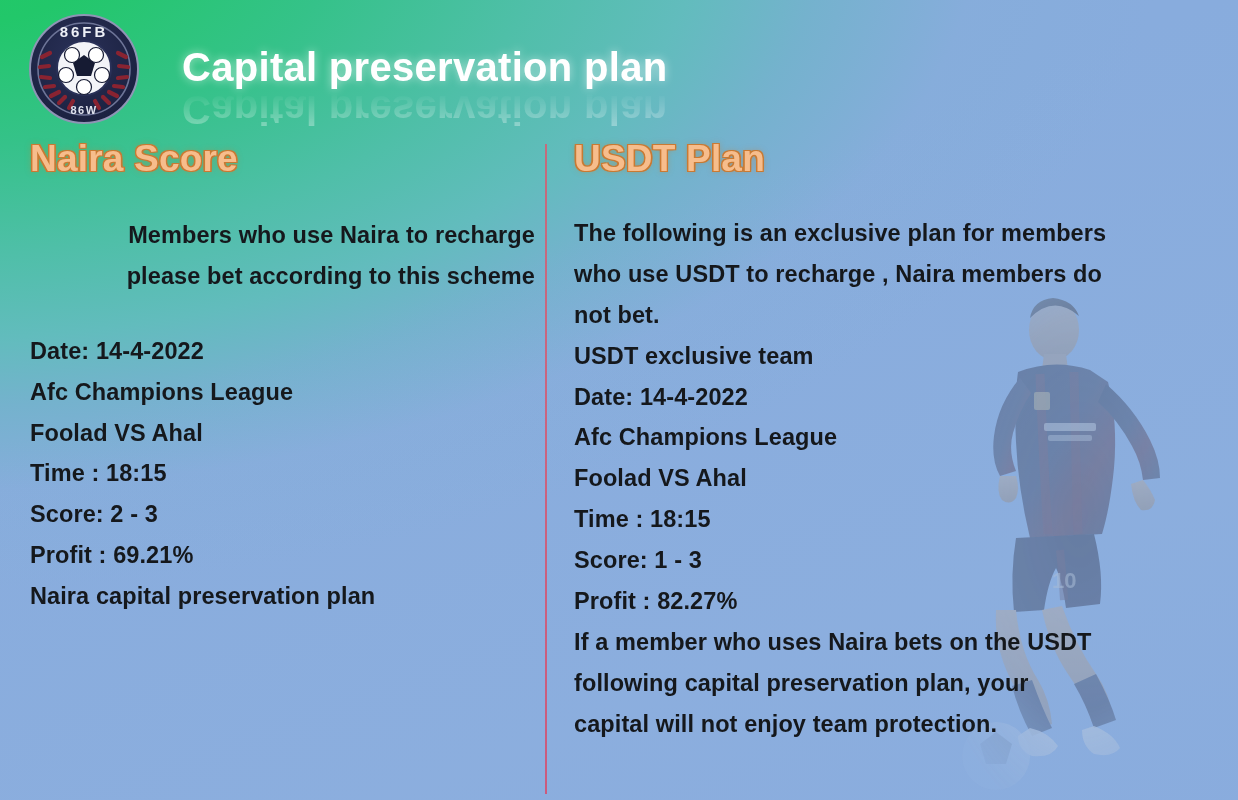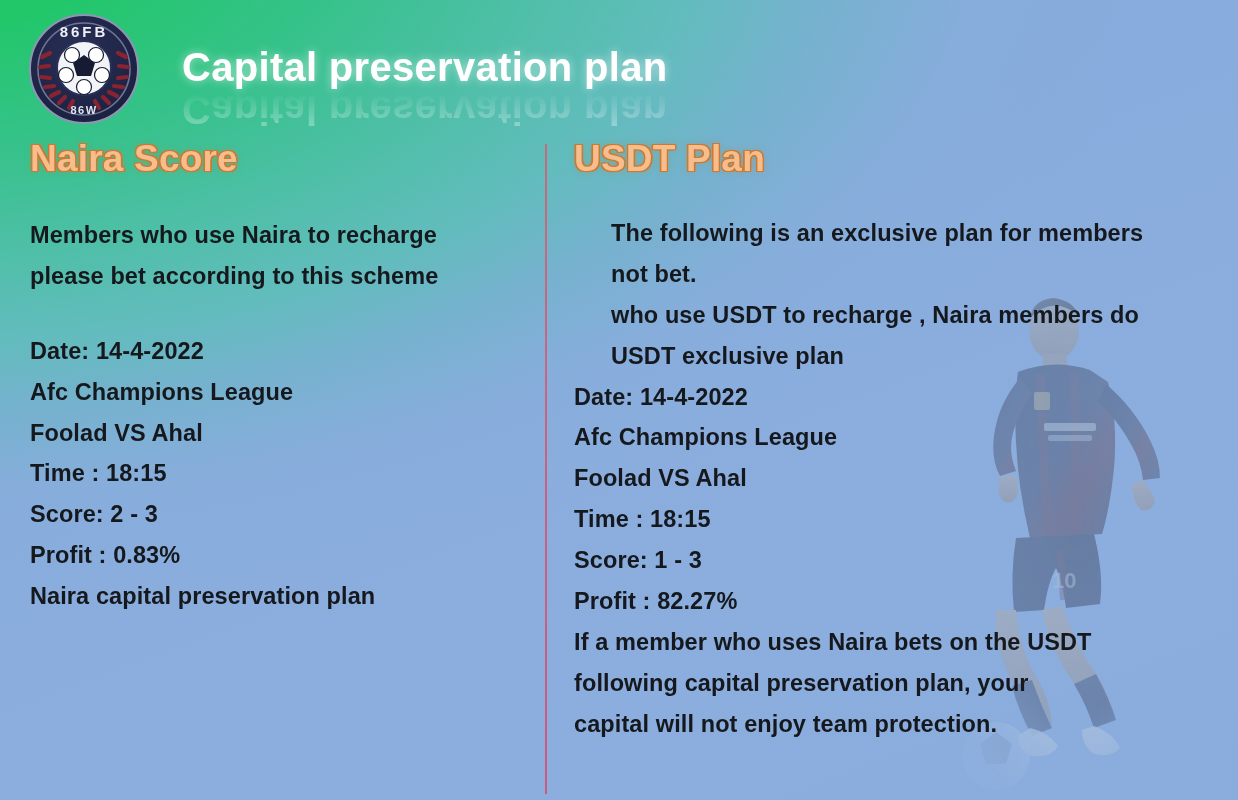--- a/index.html
+++ b/index.html
@@ -128,24 +128,24 @@
   }
 
   .body-text{
     font-size:23.5px;
     font-weight:700;
     color:#15181c;
     line-height:1.74;
     letter-spacing:0.1px;
   }
 
-  .col-left .intro{ margin-top:38px; }
+  .col-left .intro{ margin-top:38px;text-align:right; }
   .col-left .match{ margin-top:34px; }
 
-  .col-right .intro{ margin-top:36px;margin-left:37px; }
+  .col-right .intro{ margin-top:36px; }
   .col-right .match{ margin-top:0px; }
   .col-right .outro{ margin-top:0px; }
 
   .line{ white-space:nowrap; }
 </style>
 </head>
 <body>
 
 <div id="poster">
 
@@ -288,34 +288,34 @@
         <div class="line">Members who use Naira to recharge</div>
         <div class="line">please bet according to this scheme</div>
       </div>
 
       <div class="body-text match">
         <div class="line">Date: 14-4-2022</div>
         <div class="line">Afc Champions League</div>
         <div class="line">Foolad  VS  Ahal</div>
         <div class="line">Time :   18:15</div>
         <div class="line">Score:  2 - 3</div>
-        <div class="line">Profit :  0.83%</div>
+        <div class="line">Profit :  69.21%</div>
         <div class="line">Naira capital preservation plan</div>
       </div>
     </div>
 
     <div class="col col-right">
 
       <div class="plan-heading">USDT Plan</div>
 
       <div class="body-text intro">
         <div class="line">The following is an exclusive plan for members</div>
+        <div class="line">who use USDT to recharge , Naira members do</div>
         <div class="line">not bet.</div>
-        <div class="line">who use USDT to recharge , Naira members do</div>
-        <div class="line">USDT exclusive plan</div>
+        <div class="line">USDT exclusive team</div>
       </div>
 
       <div class="body-text match">
         <div class="line">Date: 14-4-2022</div>
         <div class="line">Afc Champions League</div>
         <div class="line">Foolad  VS  Ahal</div>
         <div class="line">Time :  18:15</div>
         <div class="line">Score:  1 - 3</div>
         <div class="line">Profit : 82.27%</div>
       </div>

